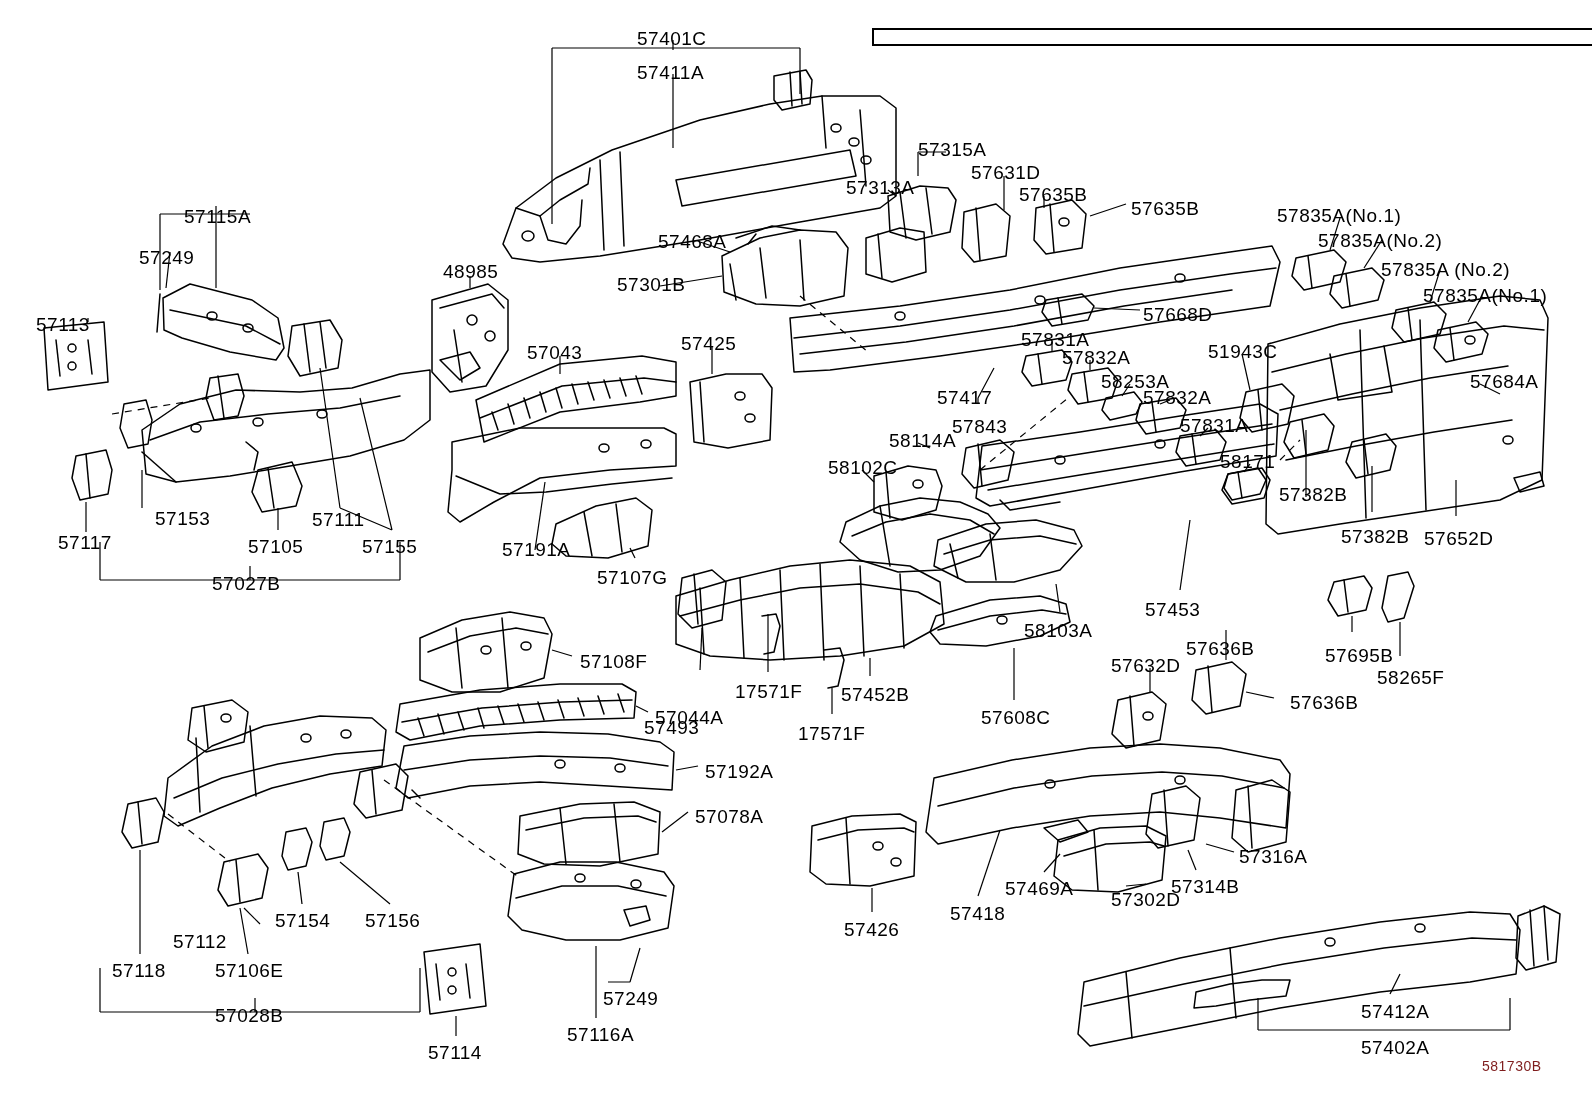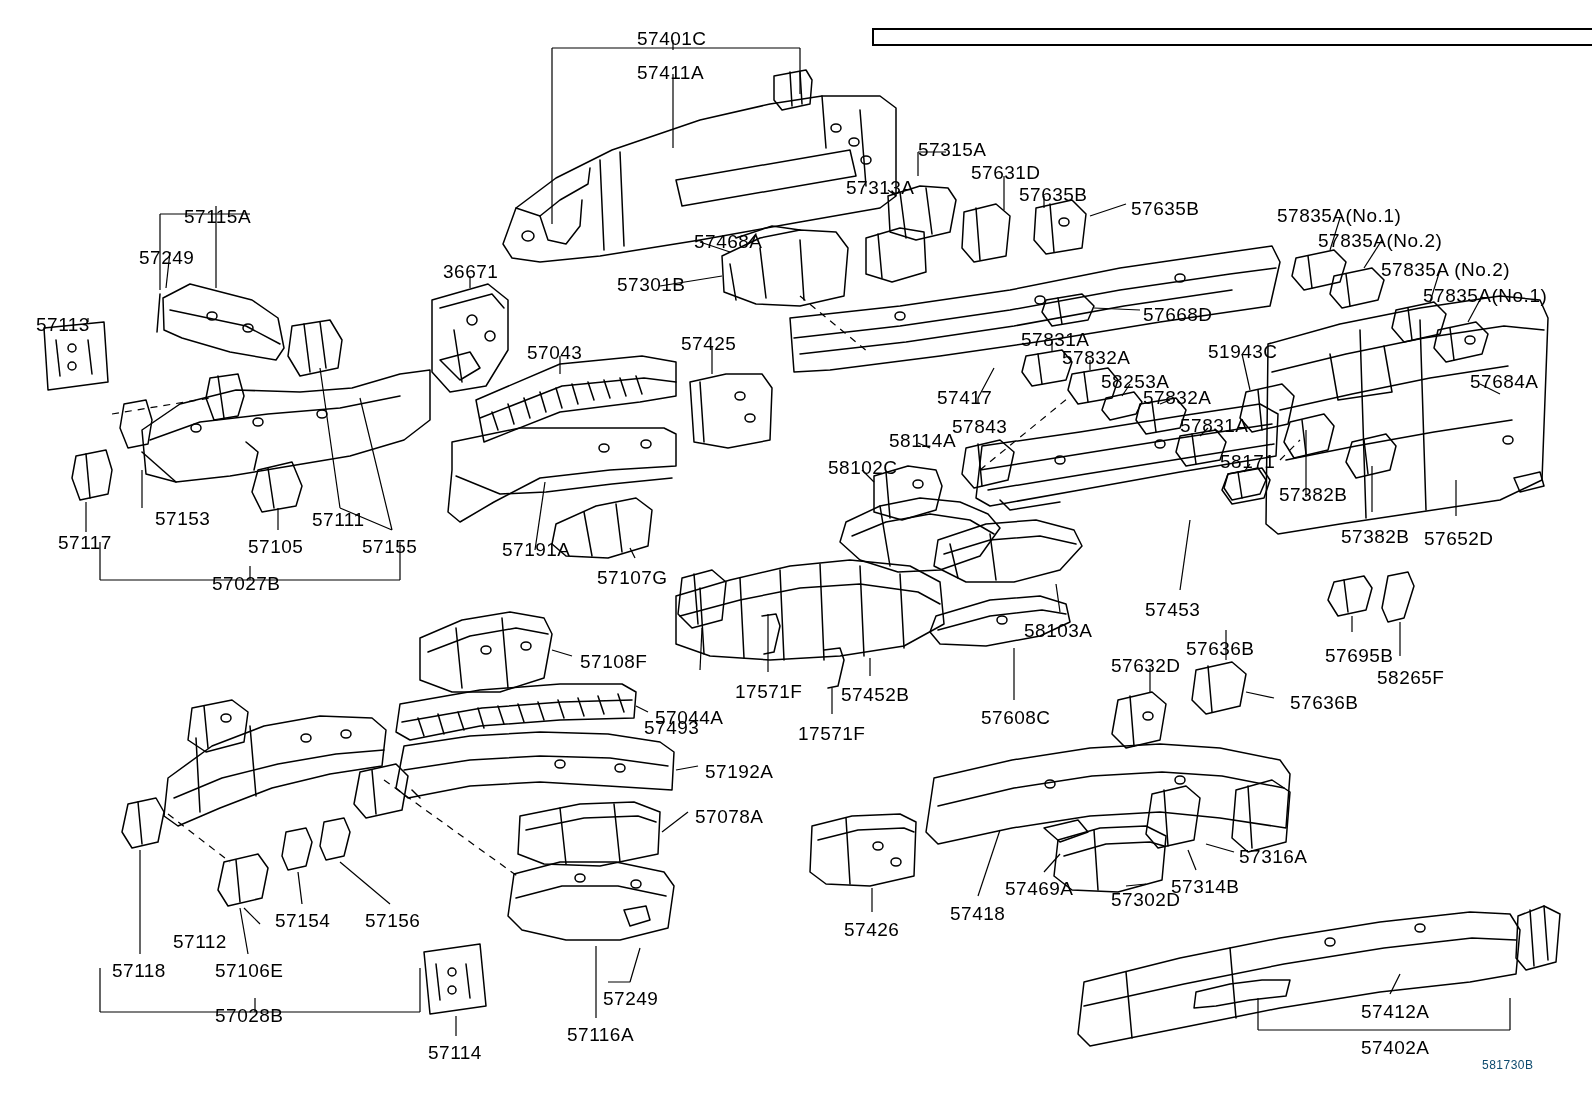--- a/index.html
+++ b/index.html
@@ -36,23 +36,23 @@
     letter-spacing: 0.6px;
     white-space: nowrap;
   }
   .note-line2 {
     font-size: 15px;
     letter-spacing: 0.6px;
     white-space: nowrap;
   }
   .figcode {
     position: absolute;
-    font-size: 12px;
+    font-size: 14px;
     letter-spacing: 0.5px;
-    color: #0c4a6e;
+    color: #7f1d1d;
   }
   svg.art {
     position: absolute;
     left: 0;
     top: 0;
     width: 1592px;
     height: 1099px;
     pointer-events: none;
   }
   .part path, .part polygon, .part polyline, .part line, .part rect, .part ellipse, .part circle {
@@ -567,22 +567,22 @@
       <div class="label" style="left: 971px; top: 162px;">57631D</div>
       <div class="label" style="left: 846px; top: 177px;">57313A</div>
       <div class="label" style="left: 1019px; top: 184px;">57635B</div>
       <div class="label" style="left: 1131px; top: 198px;">57635B</div>
       <div class="label" style="left: 1277px; top: 205px;">57835A(No.1)</div>
       <div class="label" style="left: 1318px; top: 230px;">57835A(No.2)</div>
       <div class="label" style="left: 1381px; top: 259px;">57835A (No.2)</div>
       <div class="label" style="left: 1423px; top: 285px;">57835A(No.1)</div>
       <div class="label" style="left: 184px; top: 206px;">57115A</div>
       <div class="label" style="left: 139px; top: 247px;">57249</div>
-      <div class="label" style="left: 658px; top: 231px; margin-left: 36px;">57468A</div>
-      <div class="label" style="left: 443px; top: 261px;">36671</div>
+      <div class="label" style="left: 658px; top: 231px;">57468A</div>
+      <div class="label" style="left: 443px; top: 261px;">48985</div>
       <div class="label" style="left: 617px; top: 274px;">57301B</div>
       <div class="label" style="left: 1143px; top: 304px;">57668D</div>
       <div class="label" style="left: 36px; top: 314px;">57113</div>
       <div class="label" style="left: 527px; top: 342px;">57043</div>
       <div class="label" style="left: 681px; top: 333px;">57425</div>
       <div class="label" style="left: 1021px; top: 329px;">57831A</div>
       <div class="label" style="left: 1062px; top: 347px;">57832A</div>
       <div class="label" style="left: 1208px; top: 341px;">51943C</div>
       <div class="label" style="left: 1470px; top: 371px;">57684A</div>
       <div class="label" style="left: 1101px; top: 371px;">58253A</div>

